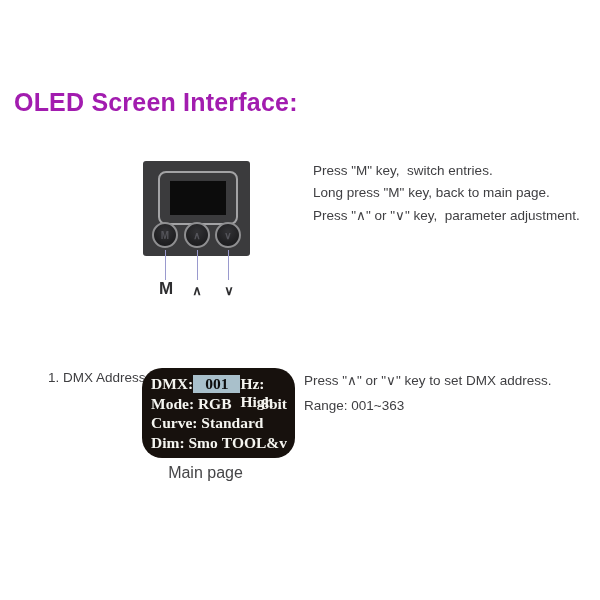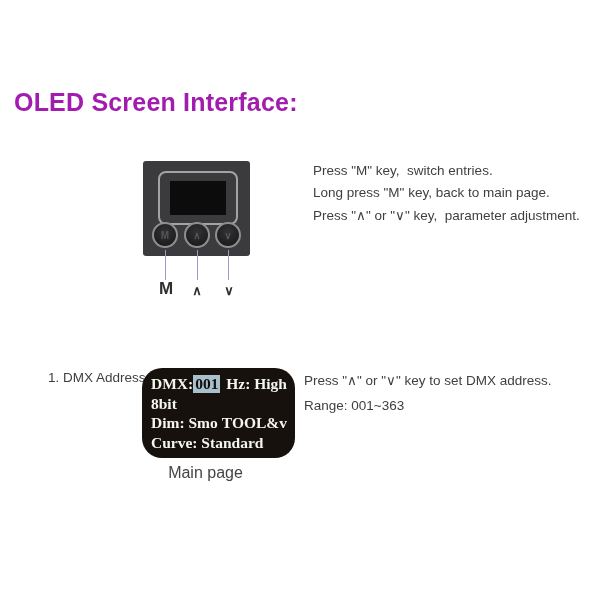--- a/index.html
+++ b/index.html
@@ -59,21 +59,21 @@
   .dmx-label .indent{padding-left:15px;}
   .oled{
     position:absolute;left:142px;top:368px;width:153px;height:90px;
     background:#17110d;border-radius:20px;box-sizing:border-box;
     padding:7px 8px 5px 9px;
     font-family:"Liberation Serif", serif;font-weight:bold;
     font-size:15.5px;color:#f5f5f0;
   }
   .oled-row{display:flex;justify-content:space-between;align-items:baseline;height:19.5px;}
   .oled-left{display:flex;align-items:baseline;}
-  .hl{background:#a9c0cb;color:#0e0e0e;padding:0 2px;}
+  .hl{background:#a9c0cb;color:#0e0e0e;padding:0 12px;}
   .caption{
     position:absolute;left:129px;top:464px;width:153px;text-align:center;
     font-size:16px;color:#454547;
   }
   .notes{
     position:absolute;left:304px;top:368px;
     font-size:13.5px;color:#3f3f42;
   }
   .note-line{line-height:25px;white-space:pre;}
 </style>
@@ -117,28 +117,29 @@
 
 <div class="oled">
   <div class="oled-row">
     <span class="oled-left">
       <span>DMX:</span>
         <span class="hl">001</span>
     </span>
     <span>Hz: High</span>
   </div>
   <div class="oled-row">
+    <span>Mode: RGB</span>
     <span>8bit</span>
+  </div>
+  <div class="oled-row">
+    <span>Curve: Standard</span>
   </div>
   <div class="oled-row">
     <span>Dim: Smo</span>
     <span>TOOL&amp;v</span>
-  </div>
-  <div class="oled-row">
-    <span>Curve: Standard</span>
   </div>
 </div>
 
 <div class="caption">Main page</div>
 
 <div class="notes">
   <div class="note-line">Press "∧" or "∨" key to set DMX address.</div>
   <div class="note-line">Range: 001~363</div>
 </div>
 

